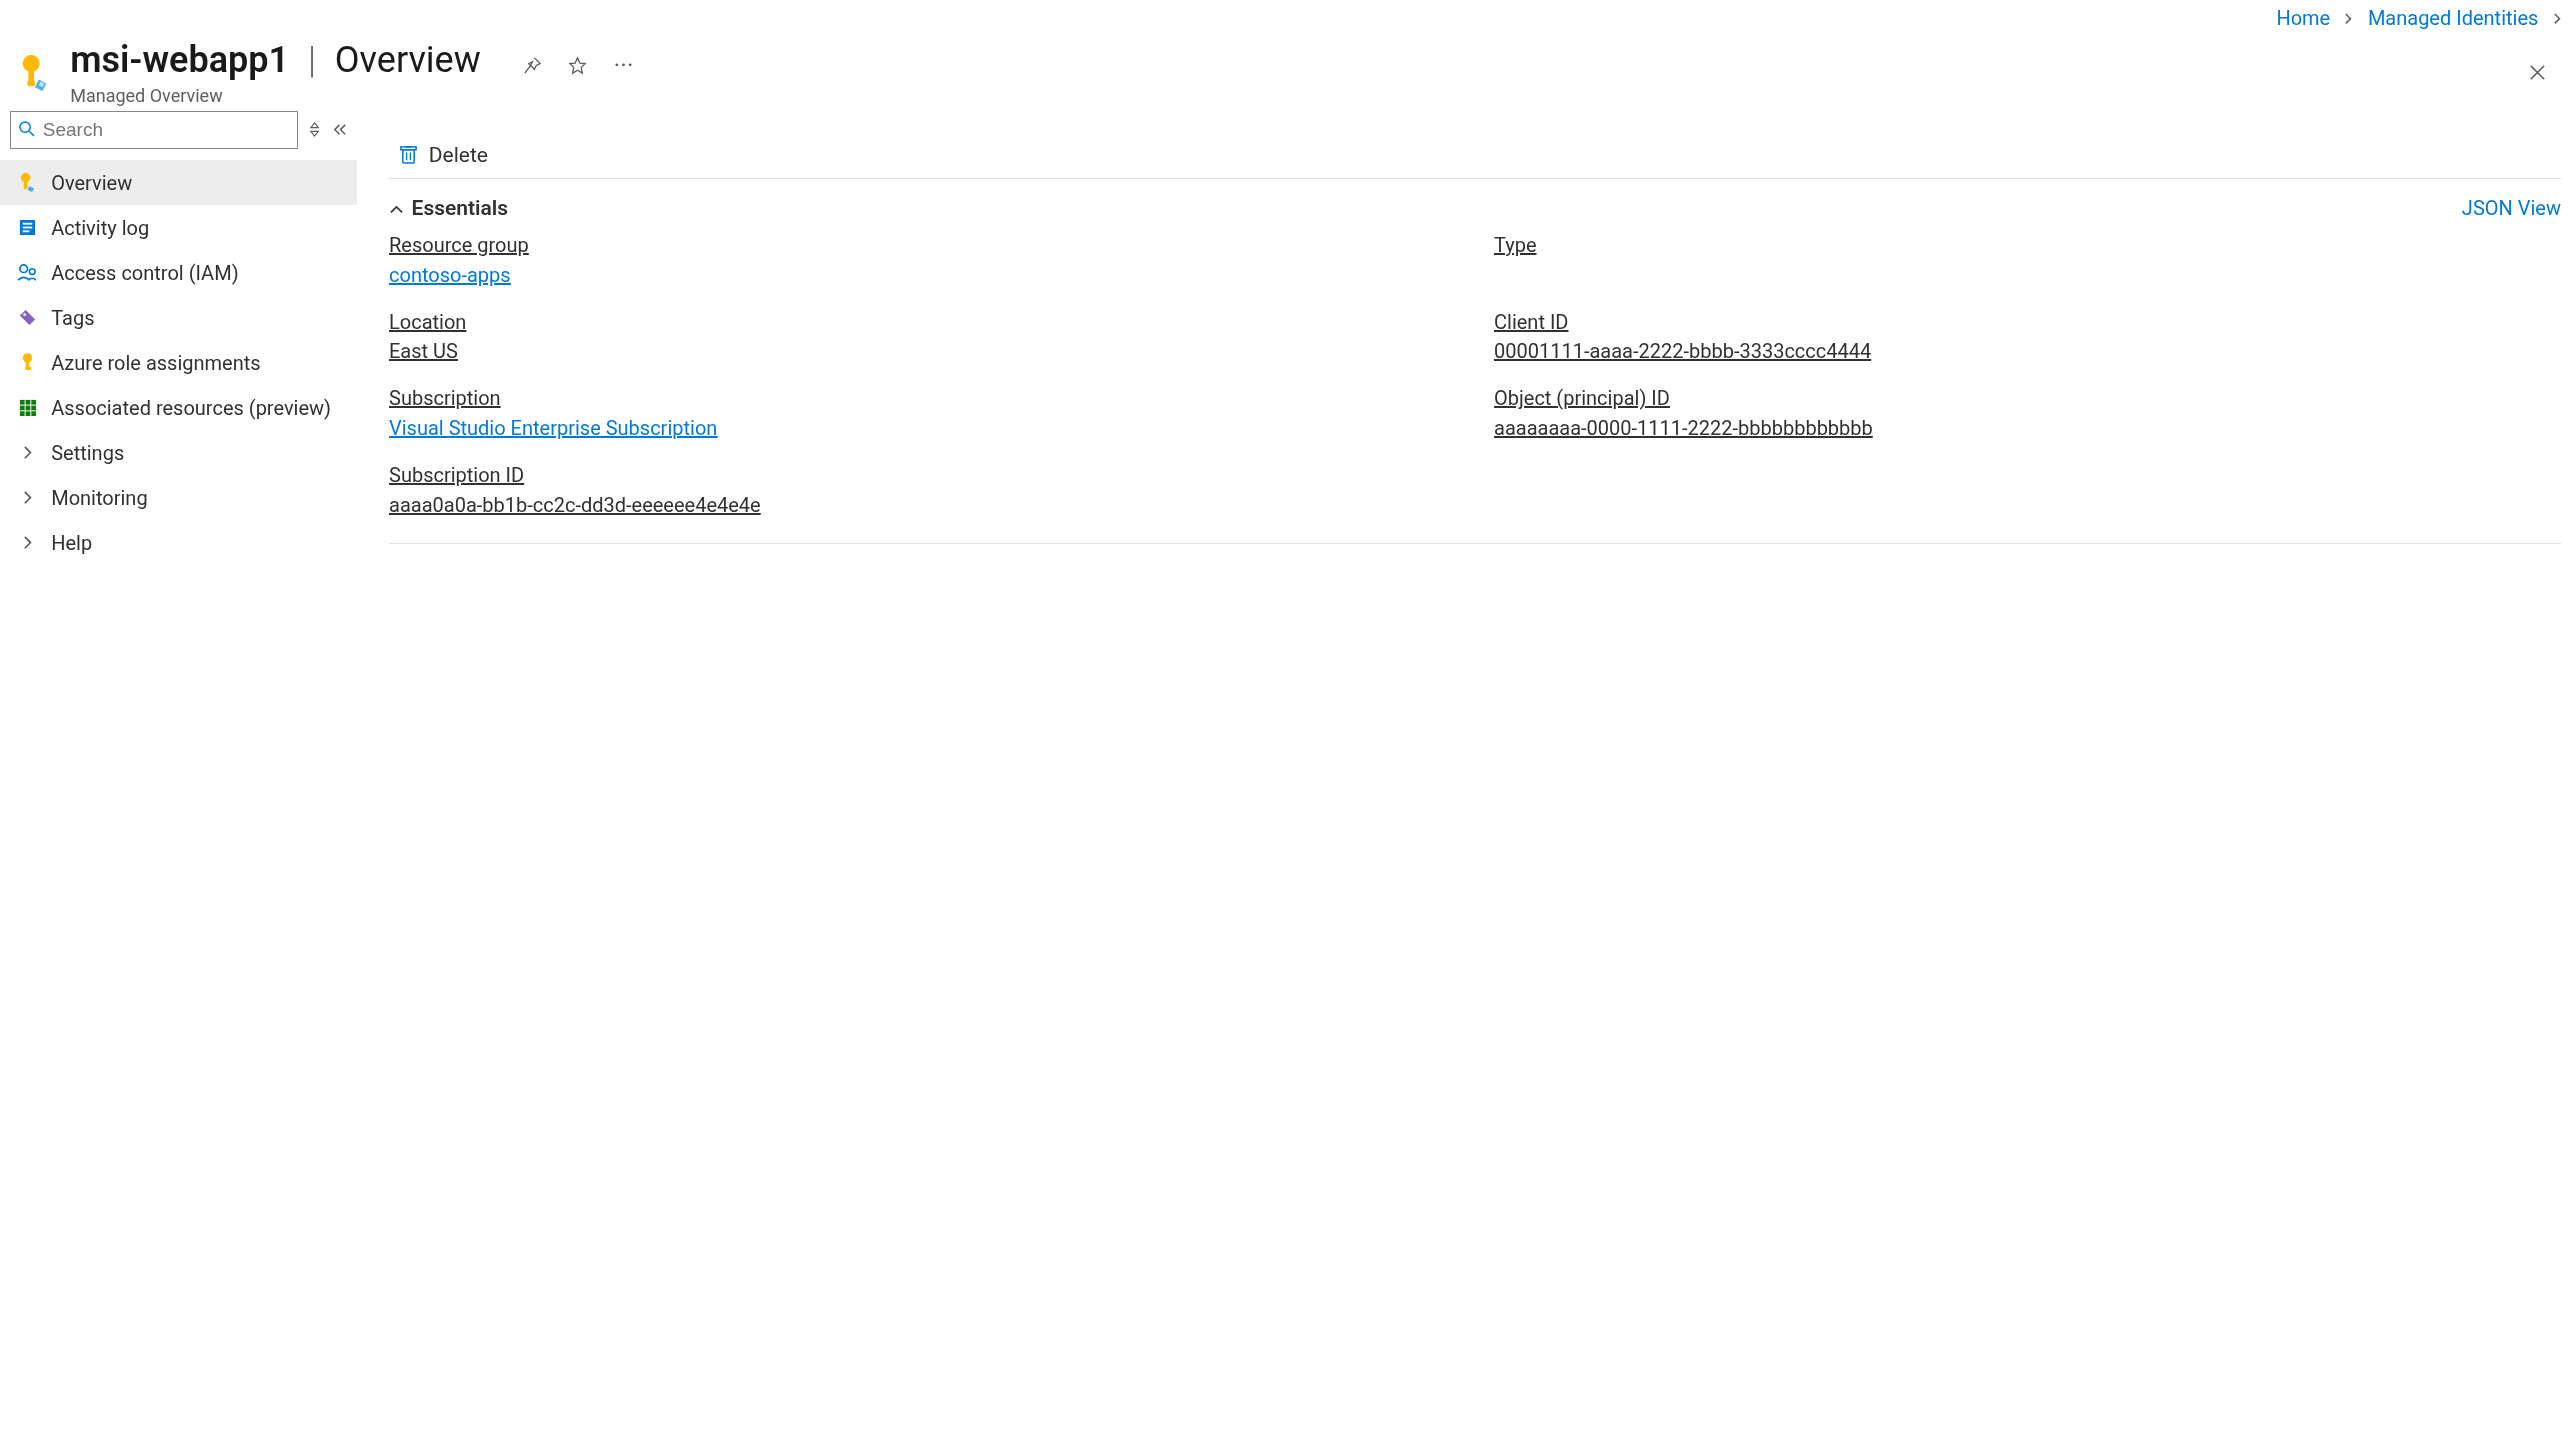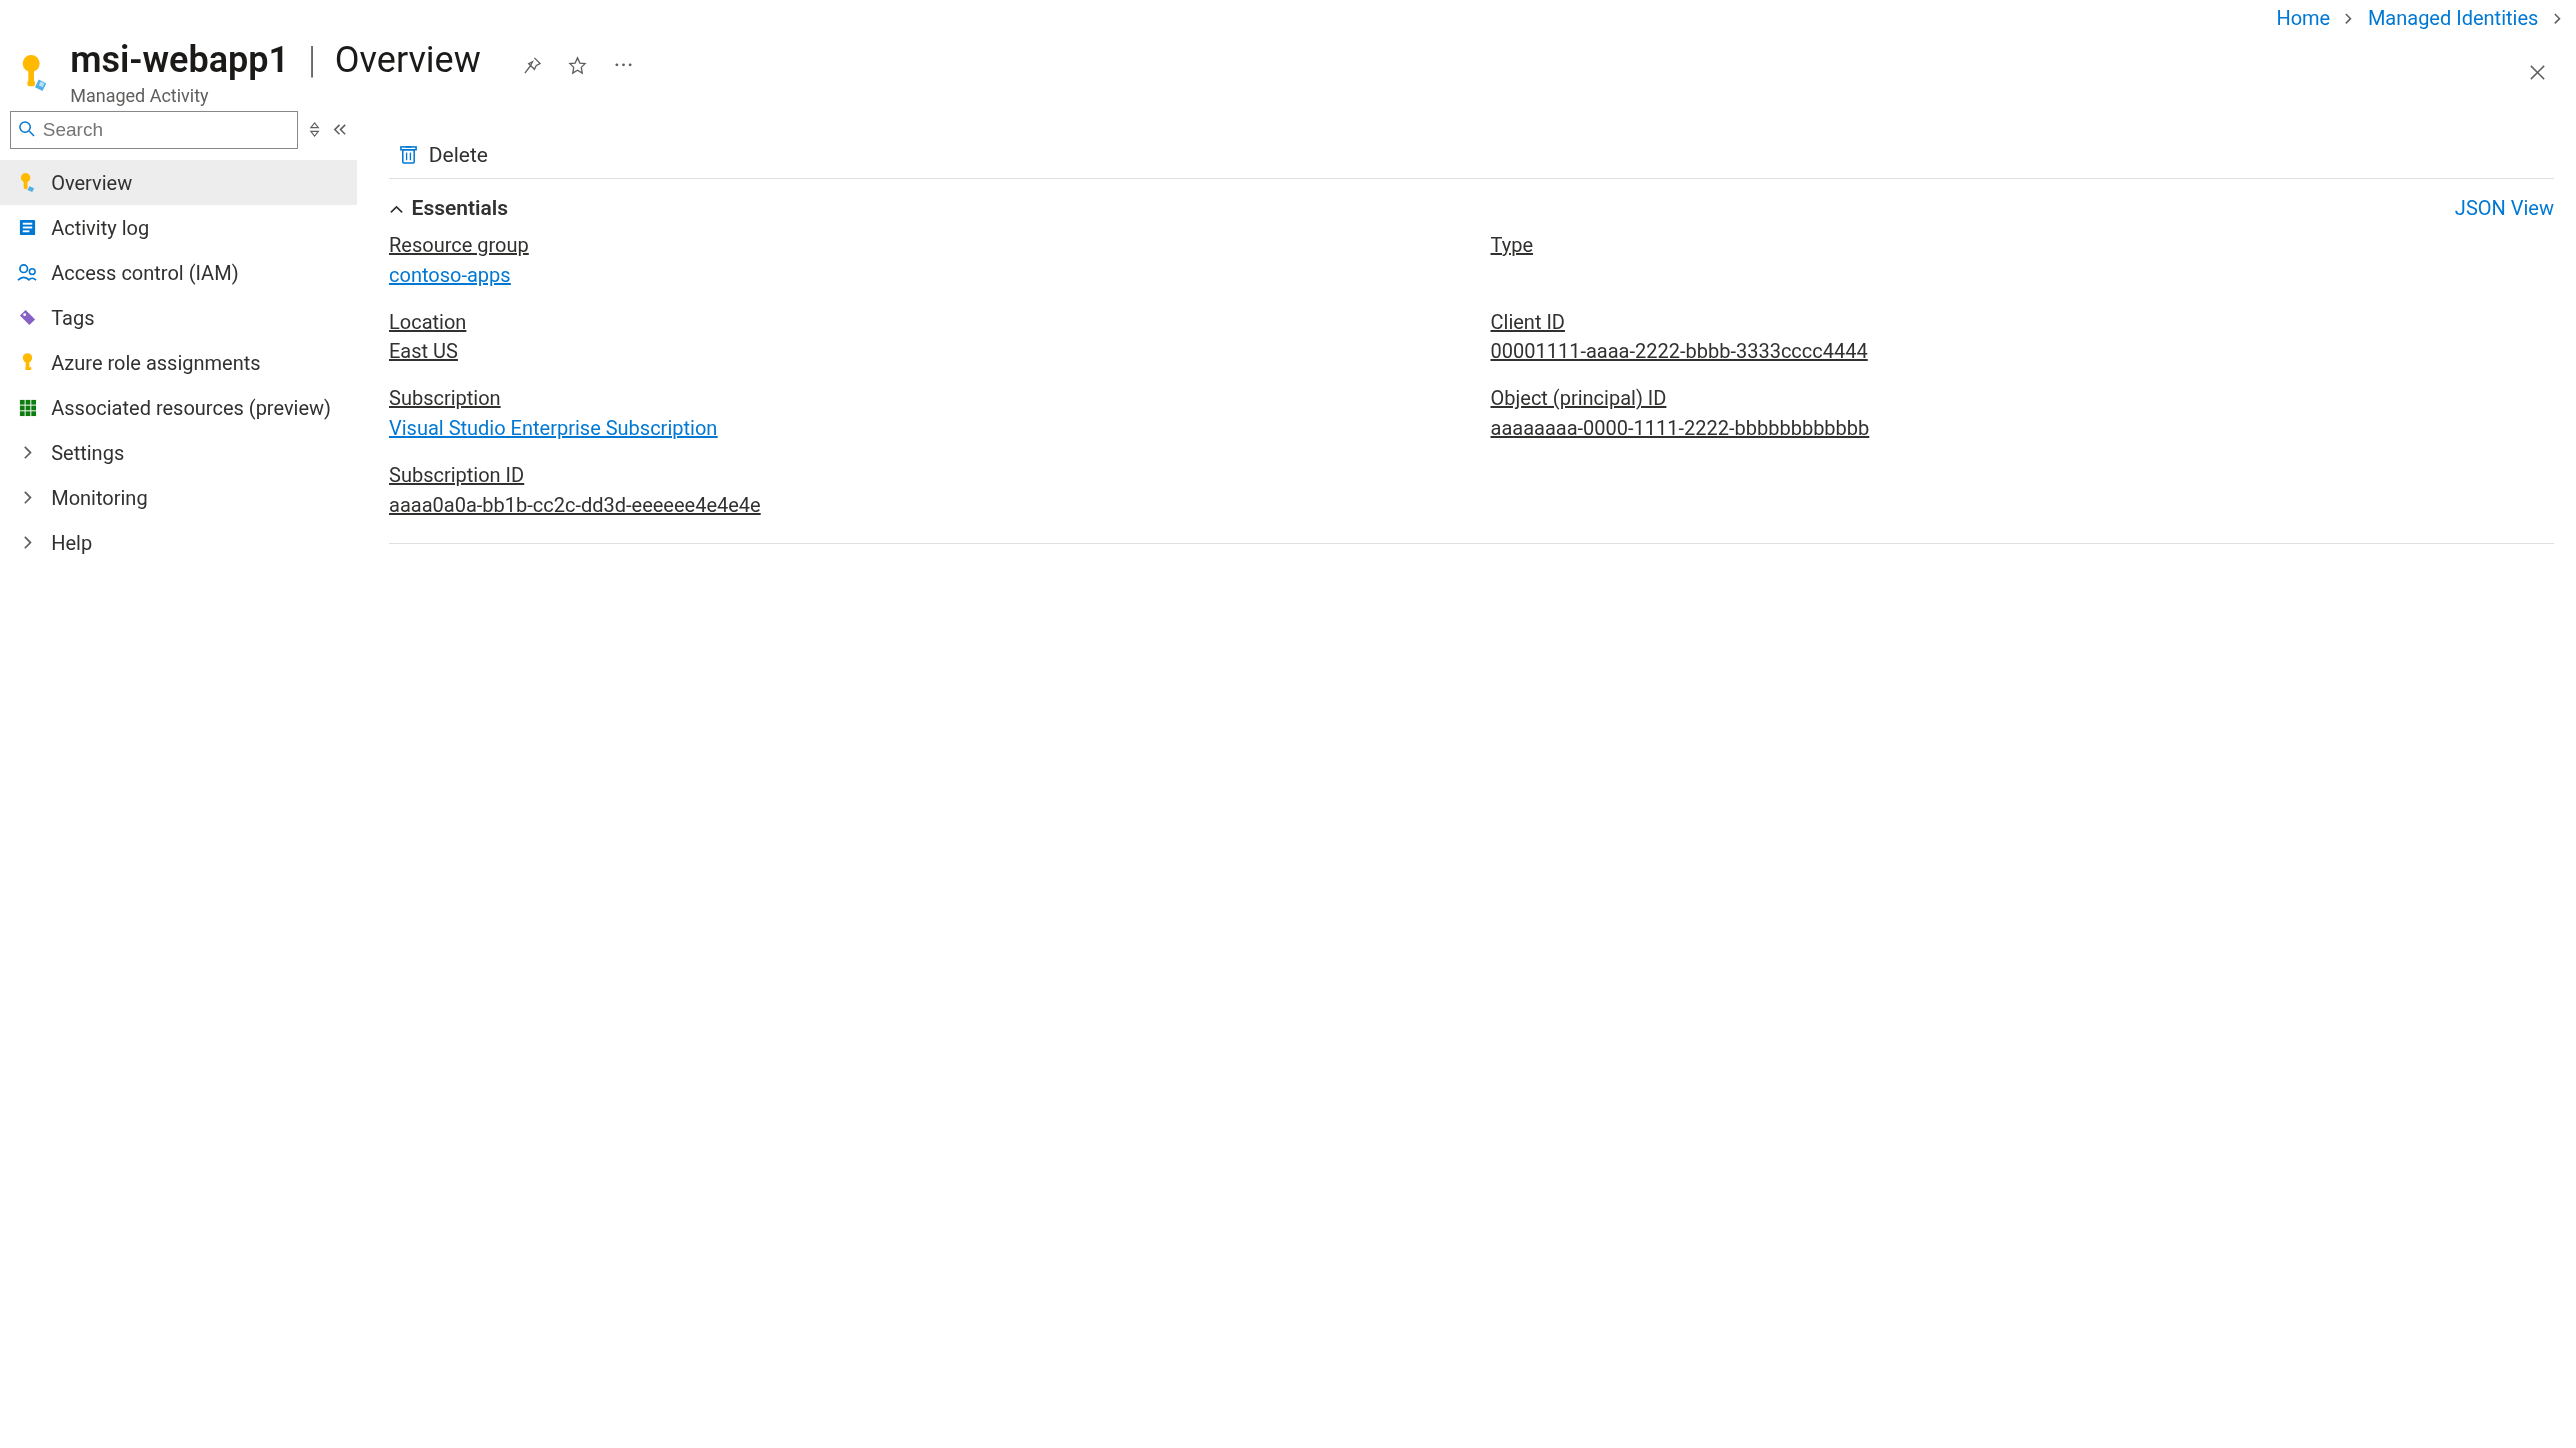--- a/index.html
+++ b/index.html
@@ -82,21 +82,21 @@
     cursor:pointer;
     font-size:20px;
   }
   .nav-item.selected { background:#ededed; }
   .nav-icon { width:21px; height:21px; display:flex; align-items:center; justify-content:center; }
   .chev { color:#605e5c; }
 
   .main {
     flex:1;
     padding-left: 32px;
-    padding-right: 22px;
+    padding-right: 15px;
   }
   .commandbar {
     display:flex; align-items:center;
     height:47px;
     border-bottom:0.9px solid #e1dfdd;
   }
   .cmd-btn {
     display:flex; align-items:center; gap:11.3px;
     padding:5.7px 9.5px; cursor:pointer;
     font-size:21px;
@@ -173,21 +173,21 @@
           </svg>
       </div>
       <div class="hdr-btn">
         <svg width="19" height="5.7" viewBox="0 0 20 6">
             <circle cx="3" cy="3" r="1.5" fill="#605e5c"></circle>
             <circle cx="10" cy="3" r="1.5" fill="#605e5c"></circle>
             <circle cx="17" cy="3" r="1.5" fill="#605e5c"></circle>
           </svg>
       </div>
     </div>
-    <div class="subtitle">Managed Activity</div>
+    <div class="subtitle">Managed Overview</div>
   </div>
   <div class="hdr-spacer"></div>
   <div class="hdr-btn close-btn">
     <svg width="19" height="19" viewBox="0 0 20 20">
         <path d="M3 3 L17 17 M17 3 L3 17" stroke="#605e5c" stroke-width="1.6"></path>
       </svg>
   </div>
 </div>
 
 <div class="body-row">

